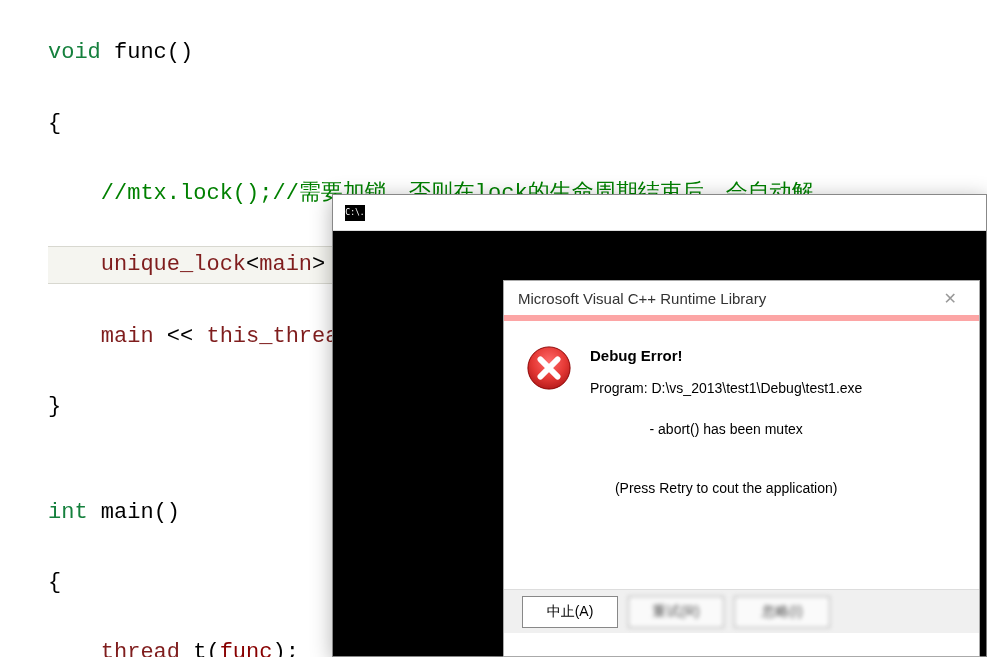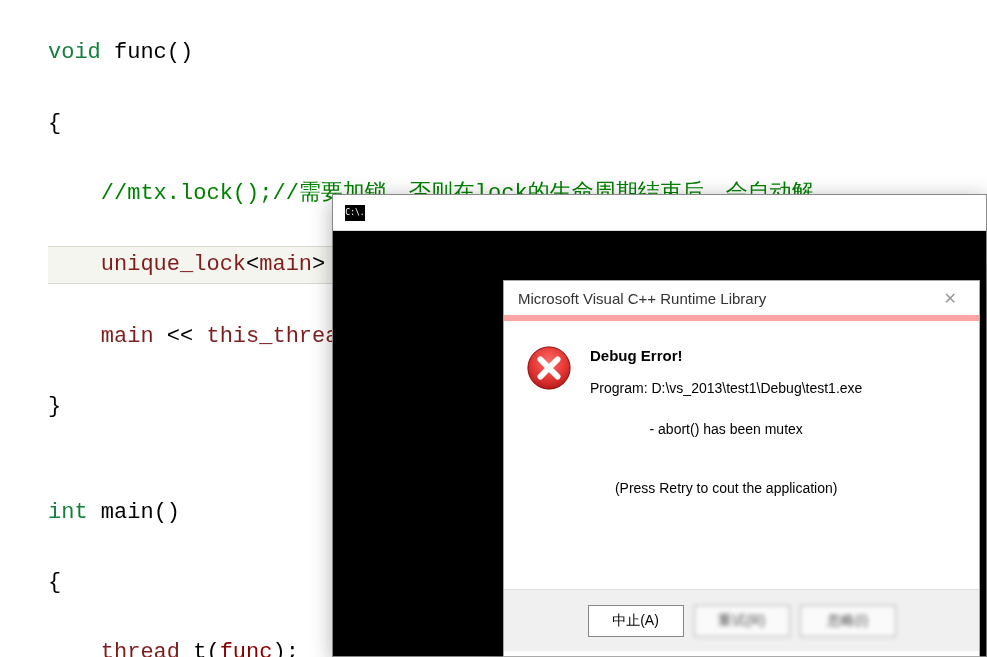--- a/index.html
+++ b/index.html
@@ -121,24 +121,24 @@
       font-size: 15px;
       margin-bottom: 10px;
     }
     .dialog-text .err-line {
       margin-bottom: 2px;
       text-align: center;
     }
     .dialog-buttons {
       background: #f0f0f0;
       border-top: 1px solid #ddd;
-      height: 62px;
-      display: flex;
-      align-items: center;
-      justify-content: center;
+      height: 44px;
+      display: flex;
+      align-items: center;
+      justify-content: flex-start;
       gap: 10px;
       padding: 0 18px;
     }
     .dlg-btn {
       background: #fff;
       border: 1px solid #888;
       padding: 6px 22px;
       font-size: 14px;
       font-family: inherit;
       cursor: pointer;

